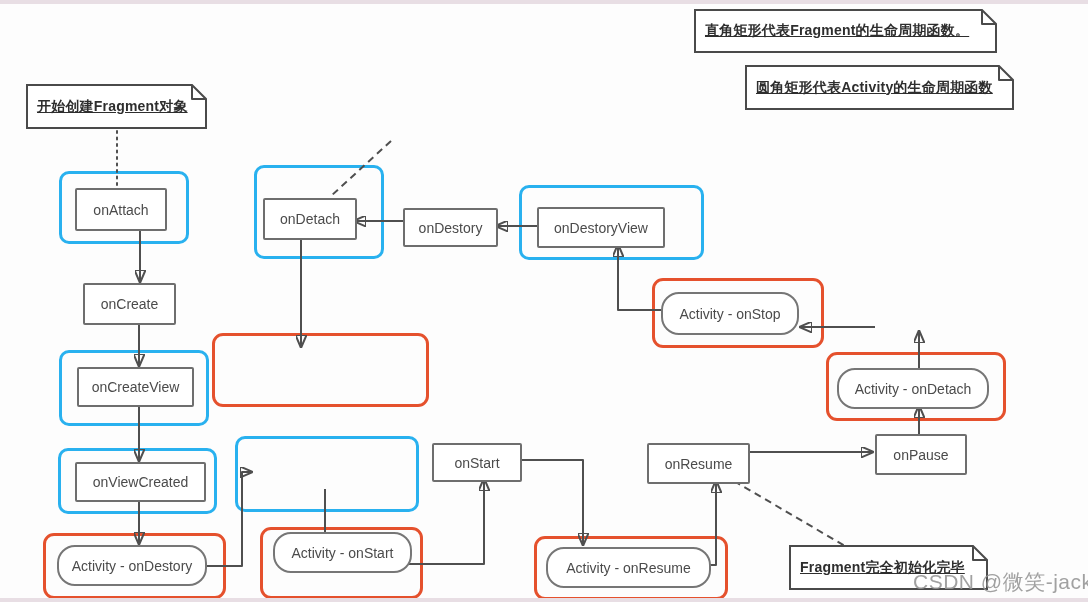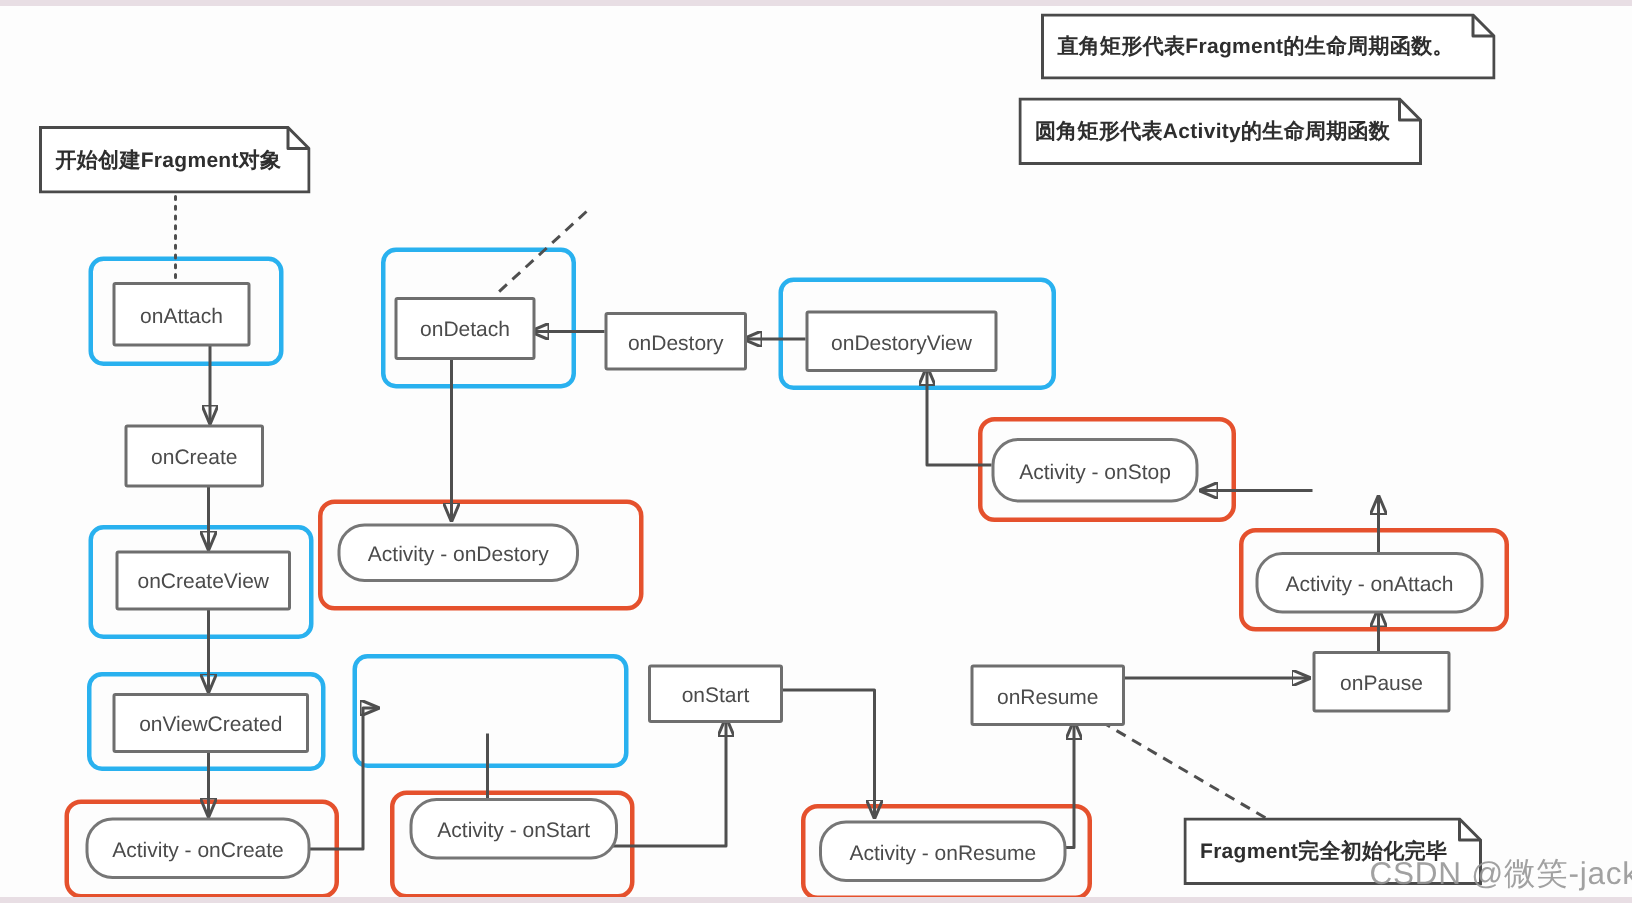--- a/index.html
+++ b/index.html
@@ -25,21 +25,21 @@
     border:2px solid var(--boxborder,#6e6e6e); border-radius:2px;
     display:flex; align-items:center; justify-content:center;
     font-size:14px; color:#4b4b4b; white-space:nowrap;
   }
   .box.rounded { border-radius:18px; border-color:#767676; }
 
   .note { position:absolute; z-index:4; }
   .note-text {
     position:absolute; inset:0; display:flex; align-items:center;
     padding:0 16px 0 11px; font-size:14px; font-weight:600; color:#2e2e2e;
-    letter-spacing:0.2px; white-space:nowrap;
+    letter-spacing:0.2px; white-space:nowrap;text-decoration:underline;
   }
   .watermark {
     position:absolute; z-index:7; left:913px; top:568px;
     font-size:21px; color:rgba(148,148,148,0.88); letter-spacing:0.5px; white-space:nowrap;
   }
 </style>
 </head>
 <body>
 
 <div class="stage" style="--blue: #29b1ef; --orange: #e5512d; --wire: #4f4f4f; --boxborder: #6e6e6e;">
@@ -93,34 +93,33 @@
   <div class="box" style="left:83px;top:283px;width:89px;height:38px">onCreate</div>
   <div class="box" style="left:77px;top:367px;width:113px;height:36px">onCreateView</div>
   <div class="box" style="left:75px;top:462px;width:127px;height:36px">onViewCreated</div>
   <div class="box" style="left:432px;top:443px;width:86px;height:35px">onStart</div>
   <div class="box" style="left:647px;top:443px;width:99px;height:37px">onResume</div>
   <div class="box" style="left:875px;top:434px;width:88px;height:37px">onPause</div>
   <div class="box" style="left:537px;top:207px;width:124px;height:37px">onDestoryView</div>
   <div class="box" style="left:403px;top:208px;width:91px;height:35px">onDestory</div>
   <div class="box" style="left:263px;top:198px;width:90px;height:38px">onDetach</div>
 
-  <div class="box rounded" style="left:57px;top:545px;width:146px;height:37px">Activity - onCreate</div>
+  <div class="box rounded" style="left:57px;top:545px;width:146px;height:37px">Activity - onDestory</div>
   <div class="box rounded" style="left:273px;top:532px;width:135px;height:37px">Activity - onStart</div>
   <div class="box rounded" style="left:546px;top:547px;width:161px;height:37px">Activity - onResume</div>
-  <div class="box rounded" style="left:837px;top:368px;width:148px;height:37px">Activity - onAttach</div>
+  <div class="box rounded" style="left:837px;top:368px;width:148px;height:37px">Activity - onDetach</div>
   <div class="box rounded" style="left:661px;top:292px;width:134px;height:39px">Activity - onStop</div>
-  <div class="box rounded" style="left:225px;top:349px;width:157px;height:35px">Activity - onDestory</div>
 
   <div class="note" style="left:694px;top:9px;width:303px;height:44px"><svg class="note-shape" width="303" height="44" viewBox="0 0 303 44">
         <path d="M1,1 H288 L302,15 V43 H1 Z" fill="#ffffff" stroke="#4a4a4a" stroke-width="2"></path>
         <path d="M288,1 V15 H302" fill="none" stroke="#4a4a4a" stroke-width="2" stroke-linejoin="round"></path>
       </svg>
     <span class="note-text">直角矩形代表Fragment的生命周期函数。</span>
   </div>
-  <div class="note" style="left:679px;top:65px;width:269px;height:45px"><svg class="note-shape" width="269" height="45" viewBox="0 0 269 45">
+  <div class="note" style="left:745px;top:65px;width:269px;height:45px"><svg class="note-shape" width="269" height="45" viewBox="0 0 269 45">
         <path d="M1,1 H254 L268,15 V44 H1 Z" fill="#ffffff" stroke="#4a4a4a" stroke-width="2"></path>
         <path d="M254,1 V15 H268" fill="none" stroke="#4a4a4a" stroke-width="2" stroke-linejoin="round"></path>
       </svg>
     <span class="note-text">圆角矩形代表Activity的生命周期函数</span>
   </div>
   <div class="note" style="left:26px;top:84px;width:181px;height:45px"><svg class="note-shape" width="181" height="45" viewBox="0 0 181 45">
         <path d="M1,1 H166 L180,15 V44 H1 Z" fill="#ffffff" stroke="#4a4a4a" stroke-width="2"></path>
         <path d="M166,1 V15 H180" fill="none" stroke="#4a4a4a" stroke-width="2" stroke-linejoin="round"></path>
       </svg>
     <span class="note-text">开始创建Fragment对象</span>

